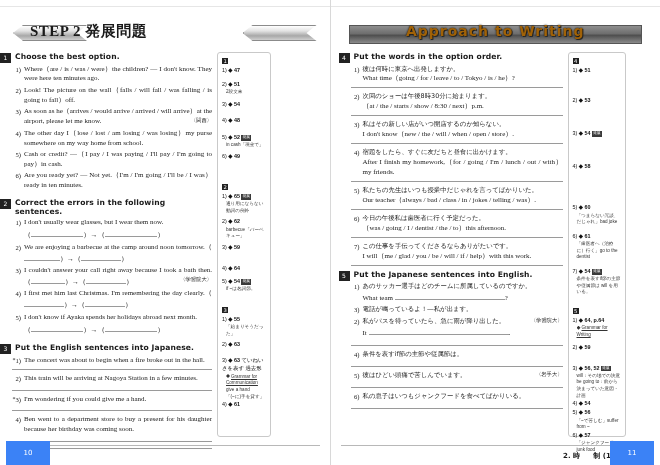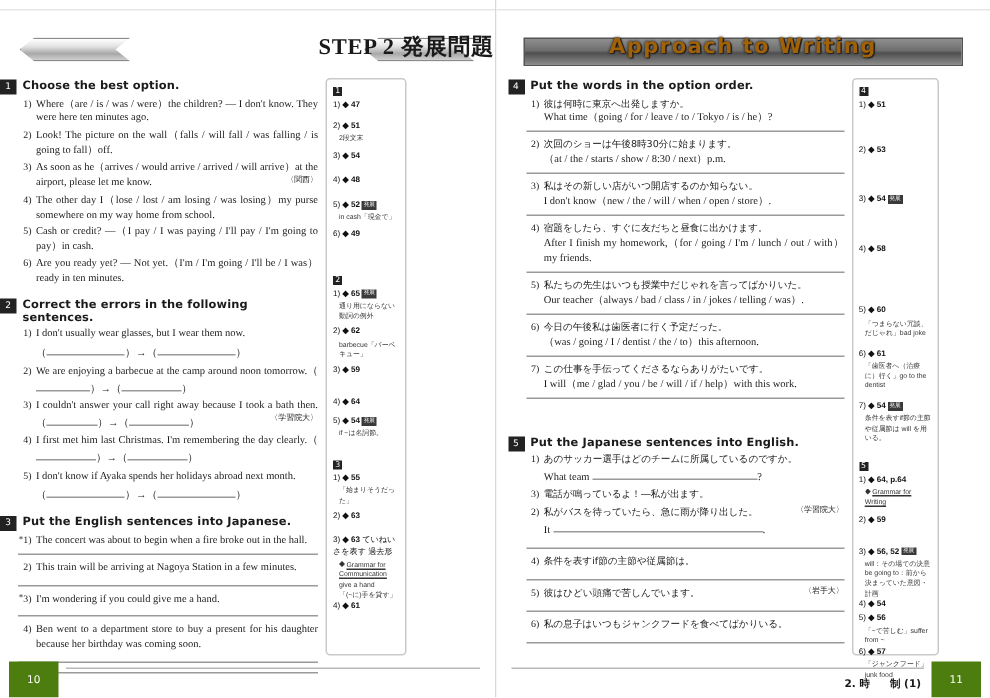--- a/index.html
+++ b/index.html
@@ -18,21 +18,21 @@
   
   .banner{position:absolute;top:22px;left:0;right:0;height:26px;}
   .banner .ribbon{
     position:absolute;top:3px;height:14px;
     background:linear-gradient(180deg,#ffffff 0%,#e3e3e3 35%,#a8a8a8 70%,#cfcfcf 100%);
     border:1px solid #8b8b8b;
   }
   .ribbon.l{left:13px;width:72px;clip-path:polygon(0 50%,10px 0,100% 0,calc(100% - 10px) 50%,100% 100%,10px 100%);}
   .ribbon.r{right:13px;width:72px;clip-path:polygon(0 50%,10px 0,100% 0,calc(100% - 10px) 50%,100% 100%,10px 100%);}
   .step-title{
-    position:absolute;left:0;right:0;top:0;text-align:right;
+    position:absolute;left:0;right:0;top:0;text-align:left;
     font-family:"Liberation Serif", serif;
     font-weight:bold;font-size:15px;letter-spacing:.5px;padding-left:30px;
   }
   .atw-bar{
     position:absolute;left:18px;right:18px;top:3px;height:17px;
     background:linear-gradient(180deg,#8f8f8f 0%,#6e6e6e 45%,#4f4f4f 55%,#8a8a8a 100%);
     border:1px solid #555;
   }
   .atw-text{
     position:absolute;left:0;right:0;top:1px;text-align:center;
@@ -86,22 +86,22 @@
   .gfc{font-size:4.6px;text-decoration:underline;}
   .dia{display:inline-block;width:4px;height:4px;background:#333;
        clip-path:polygon(50% 0,100% 50%,50% 100%,0 50%);vertical-align:-0.5px;margin-right:1px;}
 
   
   .foot{position:absolute;bottom:0;left:0;right:0;height:28px;}
   .foot .rule{position:absolute;bottom:19px;height:1px;background:#b8b8b8;}
   .page.left .foot .rule{left:44px;right:10px;}
   .page.right .foot .rule{left:10px;right:44px;}
   .pgnum{
-    position:absolute;bottom:0;width:33px;height:24px;
-    background:#4d7c0f;color:#fff;
+    position:absolute;bottom:0;width:44px;height:24px;
+    background:#3b82f6;color:#fff;
     font-family:"DejaVu Sans", sans-serif;font-size:7px;
     display:flex;align-items:center;justify-content:center;
   }
   .page.left .pgnum{left:6px;}
   .page.right .pgnum{right:6px;}
   .foot-label{
     position:absolute;bottom:4px;font-family:"DejaVu Sans", sans-serif;font-size:7px;font-weight:bold;
   }
   .page.right .foot-label{right:46px;}
   .page.right .foot-label2{position:absolute;bottom:4px;right:80px;font-family:"DejaVu Sans",sans-serif;font-size:7px;font-weight:bold;}
@@ -325,21 +325,21 @@
             </div>
           <div class="blankline short"></div>
 
           <div class="q">
               <span class="qn">7)</span>
               <span class="qt"><span class="jp">この仕事を手伝ってくださるならありがたいです。</span><br><span>I will（me / glad / you / be / will / if / help）with this work.</span></span>
             </div>
           <div class="blankline short"></div>
         </div>
 
-        <div class="ex" style="margin-top:24px">
+        <div class="ex" style="margin-top:4px">
           <div class="ex-head">
             <span class="num-box">5</span>
             <span class="ex-title">Put the Japanese sentences into English.</span>
           </div>
 
           <div class="q">
               <span class="qn">1)</span>
               <span class="qt"><span class="jp">あのサッカー選手はどのチームに所属しているのですか。</span><br><span>What team</span> <span class="inl" style="width:110px"></span><span>?</span></span>
             </div>
 

